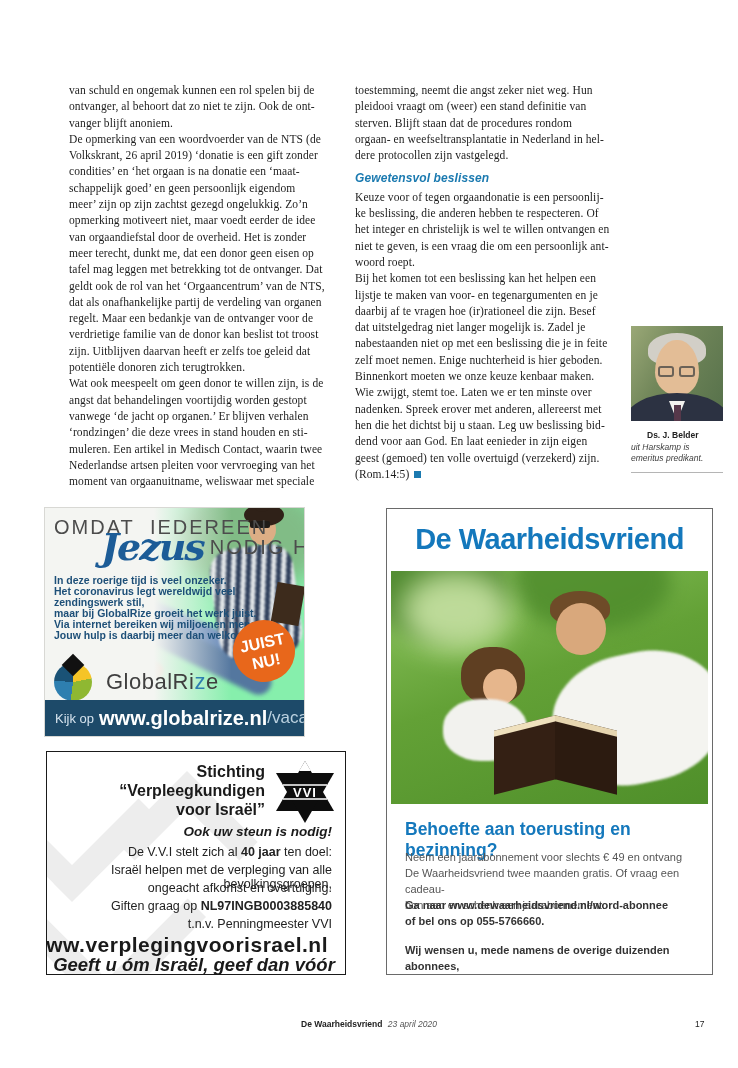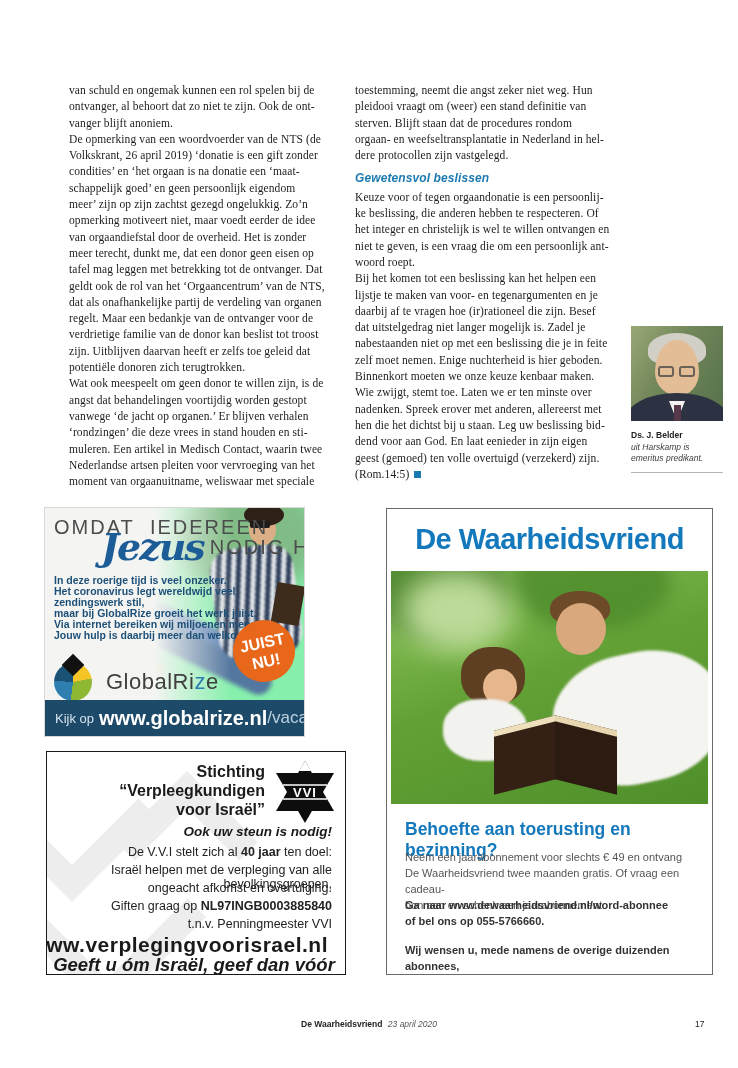--- a/index.html
+++ b/index.html
@@ -27,21 +27,21 @@
             border-radius:48% 48% 46% 54% / 58% 58% 42% 42%; }
   .p-gl { position:absolute; top:40px; width:16px; height:11px; border:2px solid #6b6257; border-radius:3px; }
   .p-gl.l { left:27px; } .p-gl.r { left:48px; }
   .p-suit { position:absolute; left:-6px; bottom:-2px; width:104px; height:30px; background:#2c3242;
             border-radius:55% 55% 0 0 / 100% 100% 0 0; }
   .p-shirt { position:absolute; left:38px; bottom:0; width:16px; height:20px; background:#f2f2ef;
              clip-path:polygon(0 0,100% 0,50% 100%); }
   .p-tie { position:absolute; left:43px; bottom:0; width:7px; height:16px; background:#56384a; }
   .caption { position:absolute; left:631px; top:430px; width:96px;
              font-family:"Liberation Sans", sans-serif; font-size:8.5px; line-height:11.5px; color:#3d3d3d; }
-  .caption .cap-name { font-weight:bold; color:#222; }
+  .caption .cap-name { font-weight:bold; color:#222;margin-left:16px; }
   .caption .cap-rest { font-style:italic; }
   .caption-rule { position:absolute; left:631px; top:472px; width:92px; border-top:1px solid #b5b5b5; }
 
   
   .footer { position:absolute; top:1019px; left:0; width:738px; text-align:center;
             font-family:"Liberation Sans", sans-serif; font-size:8.5px; color:#222; }
   .footer .f-mag { font-weight:bold; }
   .footer .f-date { font-style:italic; color:#555; margin-left:3px; }
   .pagenum { position:absolute; top:1019px; left:695px; font-family:"Liberation Sans", sans-serif;
              font-size:8.5px; font-weight:normal; color:#222; }

